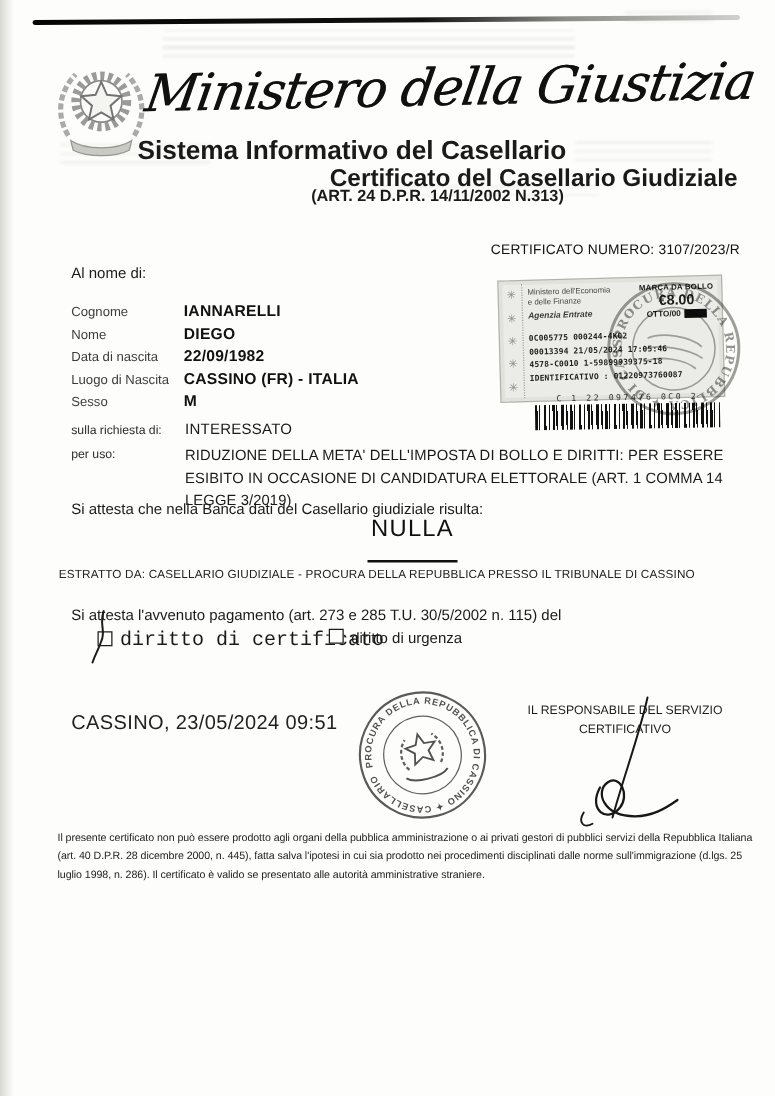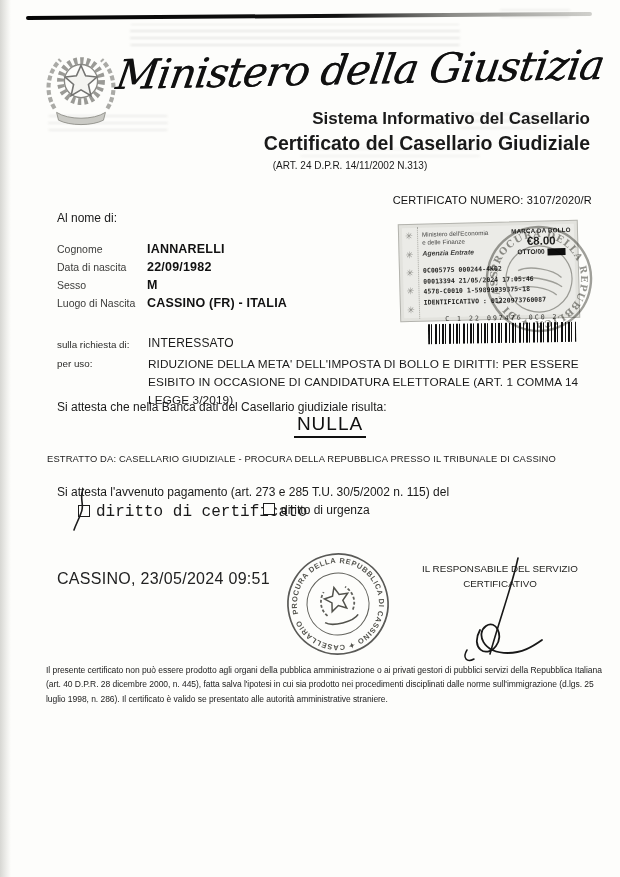--- a/index.html
+++ b/index.html
@@ -15,23 +15,23 @@
   .scan-top{left:26px;top:14px;width:566px;height:4px;border-radius:2px;
     transform:rotate(-.4deg);
     background:linear-gradient(90deg,#050505 0%,#111 55%,#8a8a86 75%,#d0d0cc 100%);}
   .smudge{filter:blur(1.2px);opacity:.55;border-radius:2px;
     background:repeating-linear-gradient(0deg,rgba(150,150,144,.35) 0 2px,rgba(255,255,255,0) 2px 7px);}
   
   .ministry-script{left:116px;top:46px;width:486px;height:62px;text-align:center;
     font-family:"DejaVu Serif",serif;font-style:italic;font-size:41px;color:#101010;
     transform:skewX(-10deg) rotate(-1.2deg);letter-spacing:-1px;white-space:nowrap;
     text-shadow:.4px 0 0 #222;}
-  .subtitle1{left:110px;top:109px;width:480px;text-align:right;font-weight:bold;font-size:17px;}
+  .subtitle1{left:110px;top:109px;width:480px;text-align:left;font-weight:bold;font-size:21px;}
   .subtitle2{left:110px;top:132px;width:480px;text-align:right;font-weight:bold;font-size:19.5px;}
-  .subtitle3{left:110px;top:160px;width:480px;text-align:center;font-weight:normal;font-size:10px;}
+  .subtitle3{left:110px;top:149px;width:480px;text-align:center;font-weight:bold;font-size:13px;}
   .cert-number{right:28px;top:194px;font-size:11px;letter-spacing:.2px;color:#111;}
   
   .section-label{left:57px;top:211px;font-size:12px;}
   .fields{left:57px;top:242px;width:340px;}
   .frow{display:flex;height:18px;align-items:baseline;}
   .flabel{width:90px;font-size:10.5px;color:#3c3c3a;}
   .fvalue{font-weight:bold;font-size:12.5px;color:#111;letter-spacing:.2px;}
   
   .bollo{left:399px;top:222px;width:178px;height:96px;background:#ebebe7;
     border:1px solid #b3b3ad;box-shadow:inset 0 0 0 3px #e2e2dd;transform:rotate(-1.5deg);}
@@ -60,21 +60,21 @@
     opacity:.82;mix-blend-mode:multiply;}
   .office-stamp{left:281px;top:547px;width:114px;height:114px;transform:rotate(-14deg);opacity:.93;}
   
   .req-label{left:57px;top:339px;font-size:9.8px;color:#2b2b29;}
   .req-value{left:148px;top:336px;font-size:12px;letter-spacing:.2px;}
   .use-label{left:57px;top:358px;font-size:9.8px;color:#2b2b29;}
   .use-value{left:148px;top:355px;width:452px;font-size:11.8px;line-height:18px;letter-spacing:.1px;}
   .attest1{left:57px;top:400px;font-size:12px;}
   .nulla-wrap{left:40px;top:413px;width:580px;text-align:center;}
   .nulla{display:inline-block;font-size:19px;letter-spacing:1px;color:#101010;
-    border-bottom:2px solid #101010;padding:0 3px 1px 3px;}
+    border-bottom:2px solid #101010;padding:0 3px 13px 3px;}
   .extract{left:47px;top:453px;font-size:9.4px;letter-spacing:.15px;color:#222;}
   
   .pay-attest{left:57px;top:485px;font-size:12px;}
   .opt1{left:78px;top:503px;font-size:16px;font-family:Liberation Mono, monospace;}
   .opt2{left:263px;top:503px;font-size:12px;}
   .cbox{display:inline-block;width:10px;height:10px;border:1.4px solid #1c1c1c;
     vertical-align:-1px;margin-right:6px;background:#fdfdfb;}
   .penmark{left:71px;top:487px;width:20px;height:46px;}
   
   .place-date{left:57px;top:570px;font-size:16px;letter-spacing:.3px;color:#222;}
@@ -103,39 +103,43 @@
     <path d="M18,66 C8,50 10,30 24,16" fill="none" stroke="#9b9b97" stroke-width="4.2" stroke-dasharray="5,2.5" opacity=".85"></path>
     <path d="M72,66 C82,50 80,30 66,16" fill="none" stroke="#9b9b97" stroke-width="4.2" stroke-dasharray="5,2.5" opacity=".85"></path>
     <path d="M20,70 C32,78 58,78 70,70 L68,78 C56,84 34,84 22,78 Z" fill="#cacac5" stroke="#96968f" stroke-width="1"></path>
   </svg>
 </div>
 
 <div class="abs ministry-script">Ministero della Giustizia</div>
 <div class="abs subtitle1">Sistema Informativo del Casellario</div>
 <div class="abs subtitle2">Certificato del Casellario Giudiziale</div>
 <div class="abs subtitle3">(ART. 24 D.P.R. 14/11/2002 N.313)</div>
-<div class="abs cert-number">CERTIFICATO NUMERO: 3107/2020/R</div>
+<div class="abs cert-number">CERTIFICATO NUMERO: 3107/2023/R</div>
 
 <div class="abs section-label">Al nome di:</div>
 <div class="abs fields">
   <div class="frow">
     <span class="flabel">Cognome</span>
     <span class="fvalue">IANNARELLI</span>
   </div>
   <div class="frow">
+    <span class="flabel">Nome</span>
+    <span class="fvalue">DIEGO</span>
+  </div>
+  <div class="frow">
     <span class="flabel">Data di nascita</span>
     <span class="fvalue">22/09/1982</span>
   </div>
   <div class="frow">
+    <span class="flabel">Luogo di Nascita</span>
+    <span class="fvalue">CASSINO (FR) - ITALIA</span>
+  </div>
+  <div class="frow">
     <span class="flabel">Sesso</span>
     <span class="fvalue">M</span>
-  </div>
-  <div class="frow">
-    <span class="flabel">Luogo di Nascita</span>
-    <span class="fvalue">CASSINO (FR) - ITALIA</span>
   </div>
 </div>
 
 <div class="abs bollo">
   <div class="rosettes">
     <span>✳</span>
     <span>✳</span>
     <span>✳</span>
     <span>✳</span>
     <span>✳</span>

